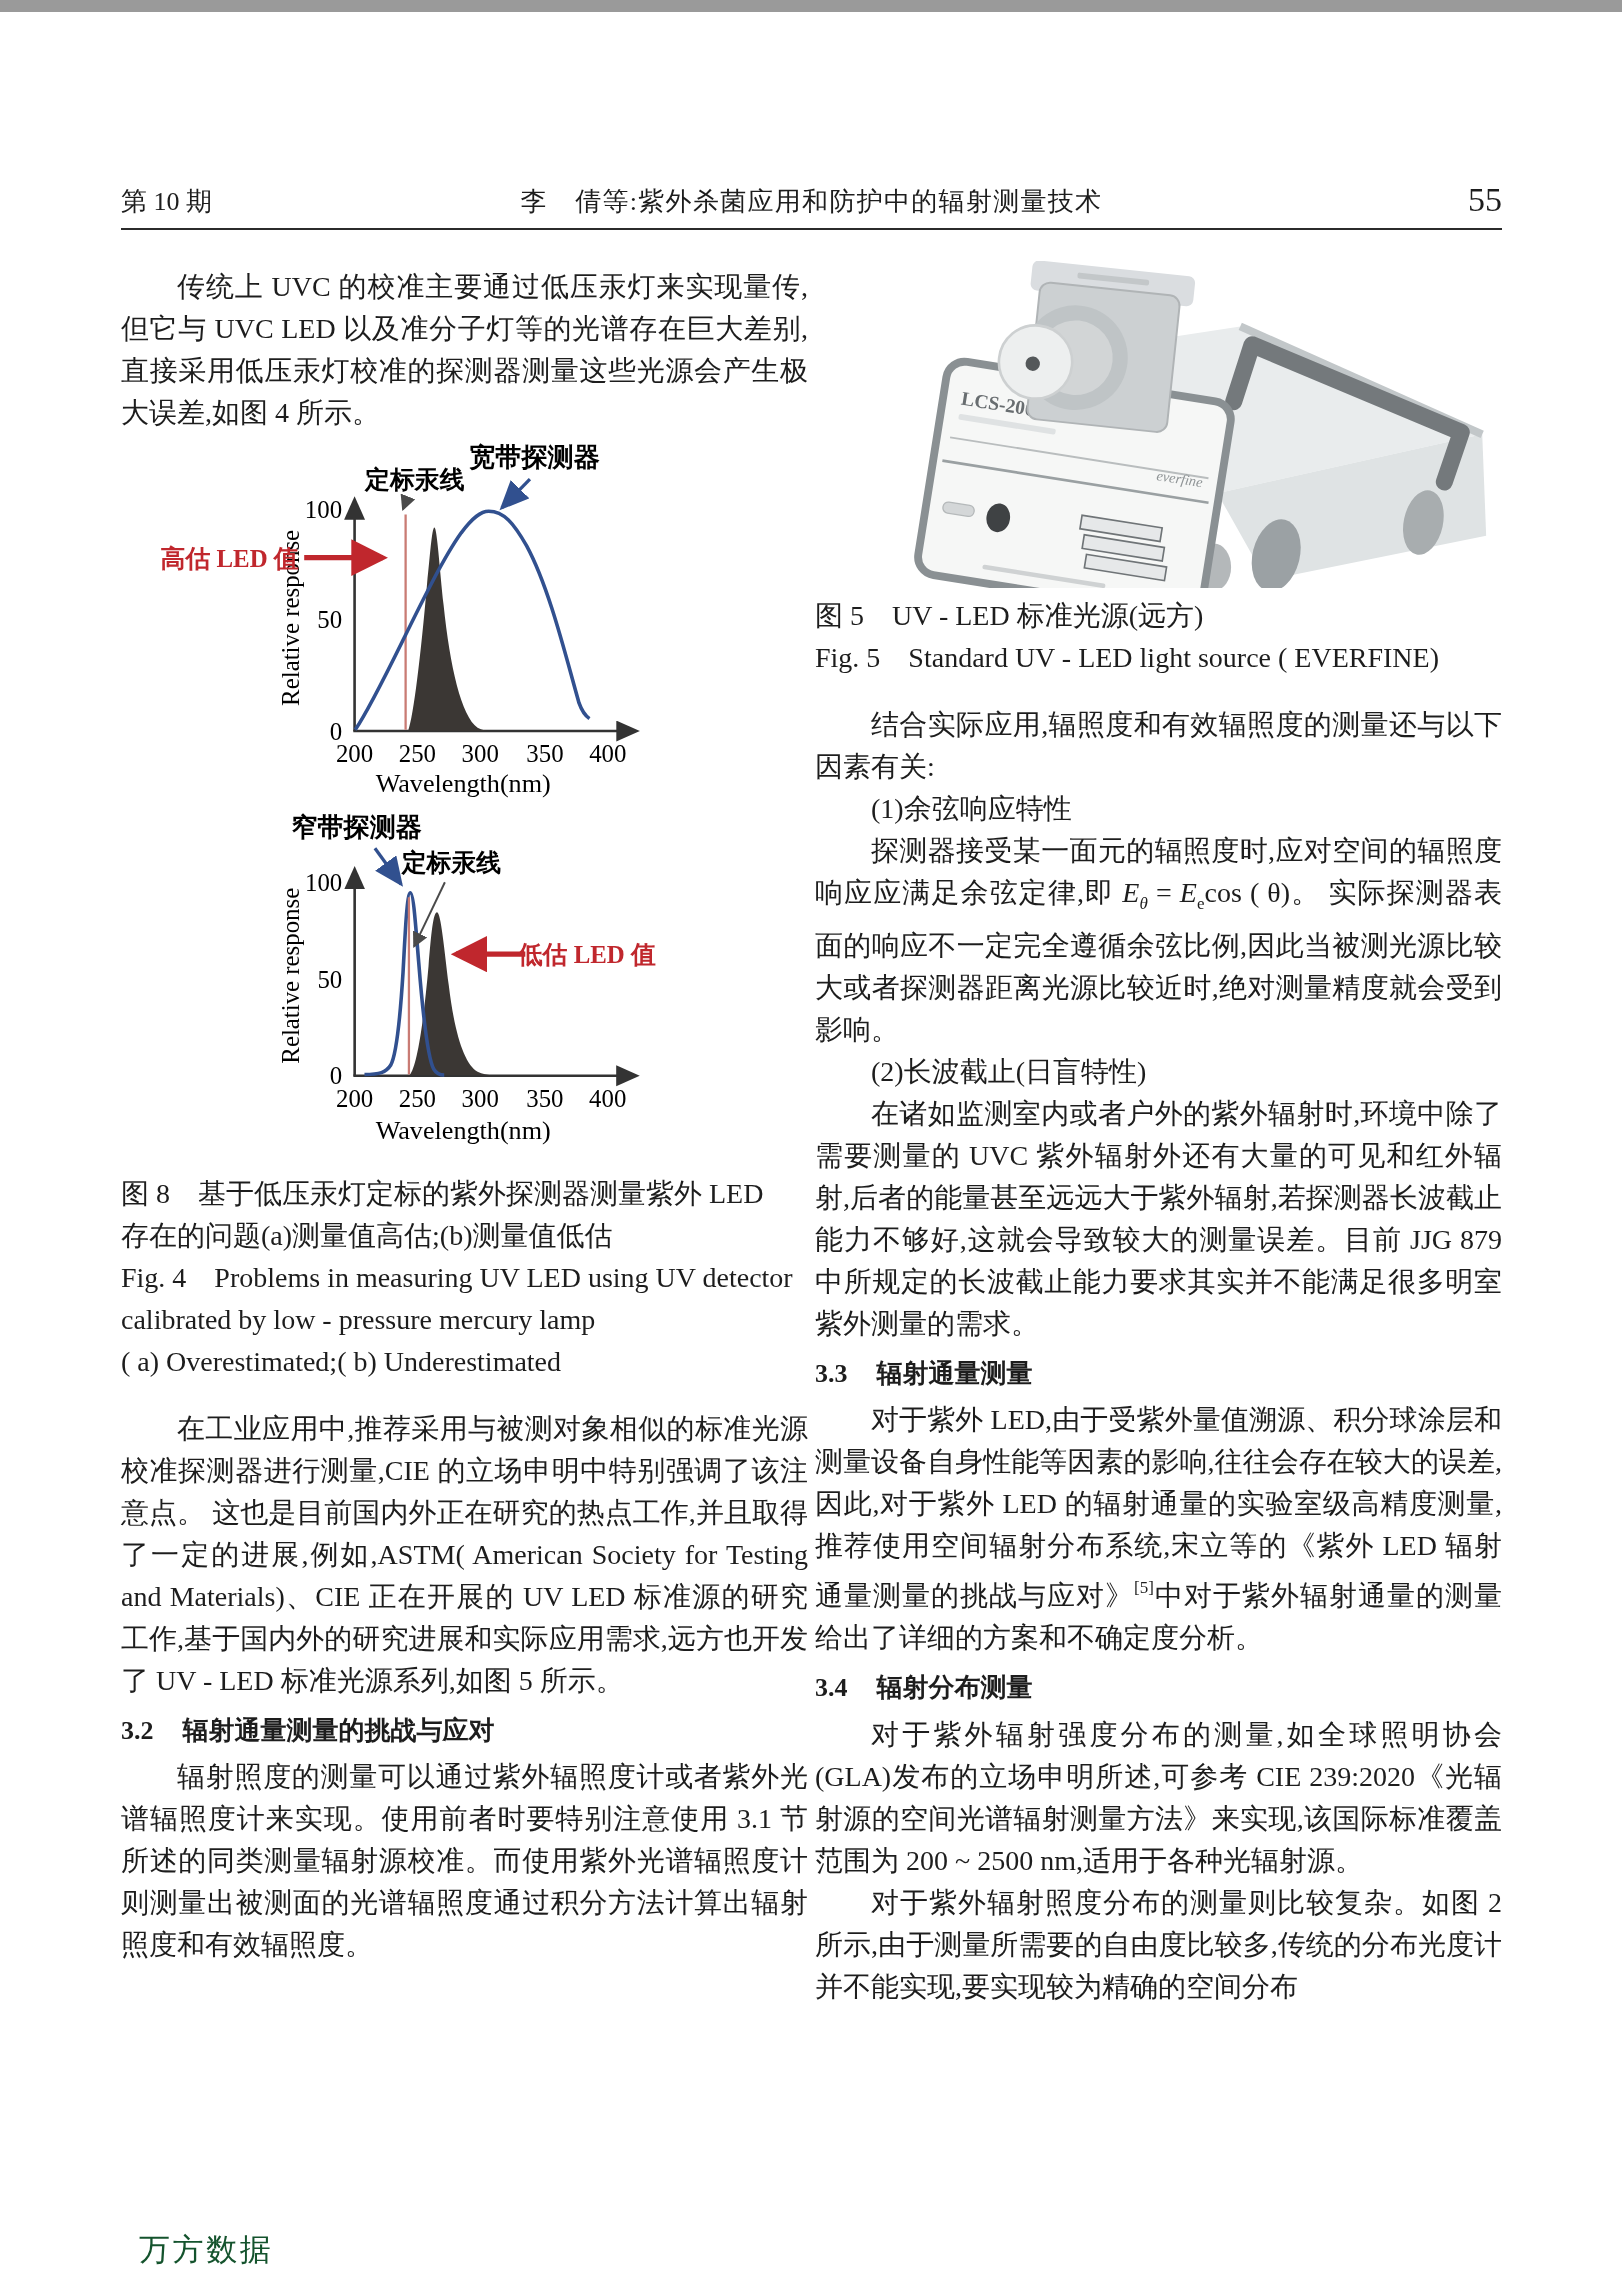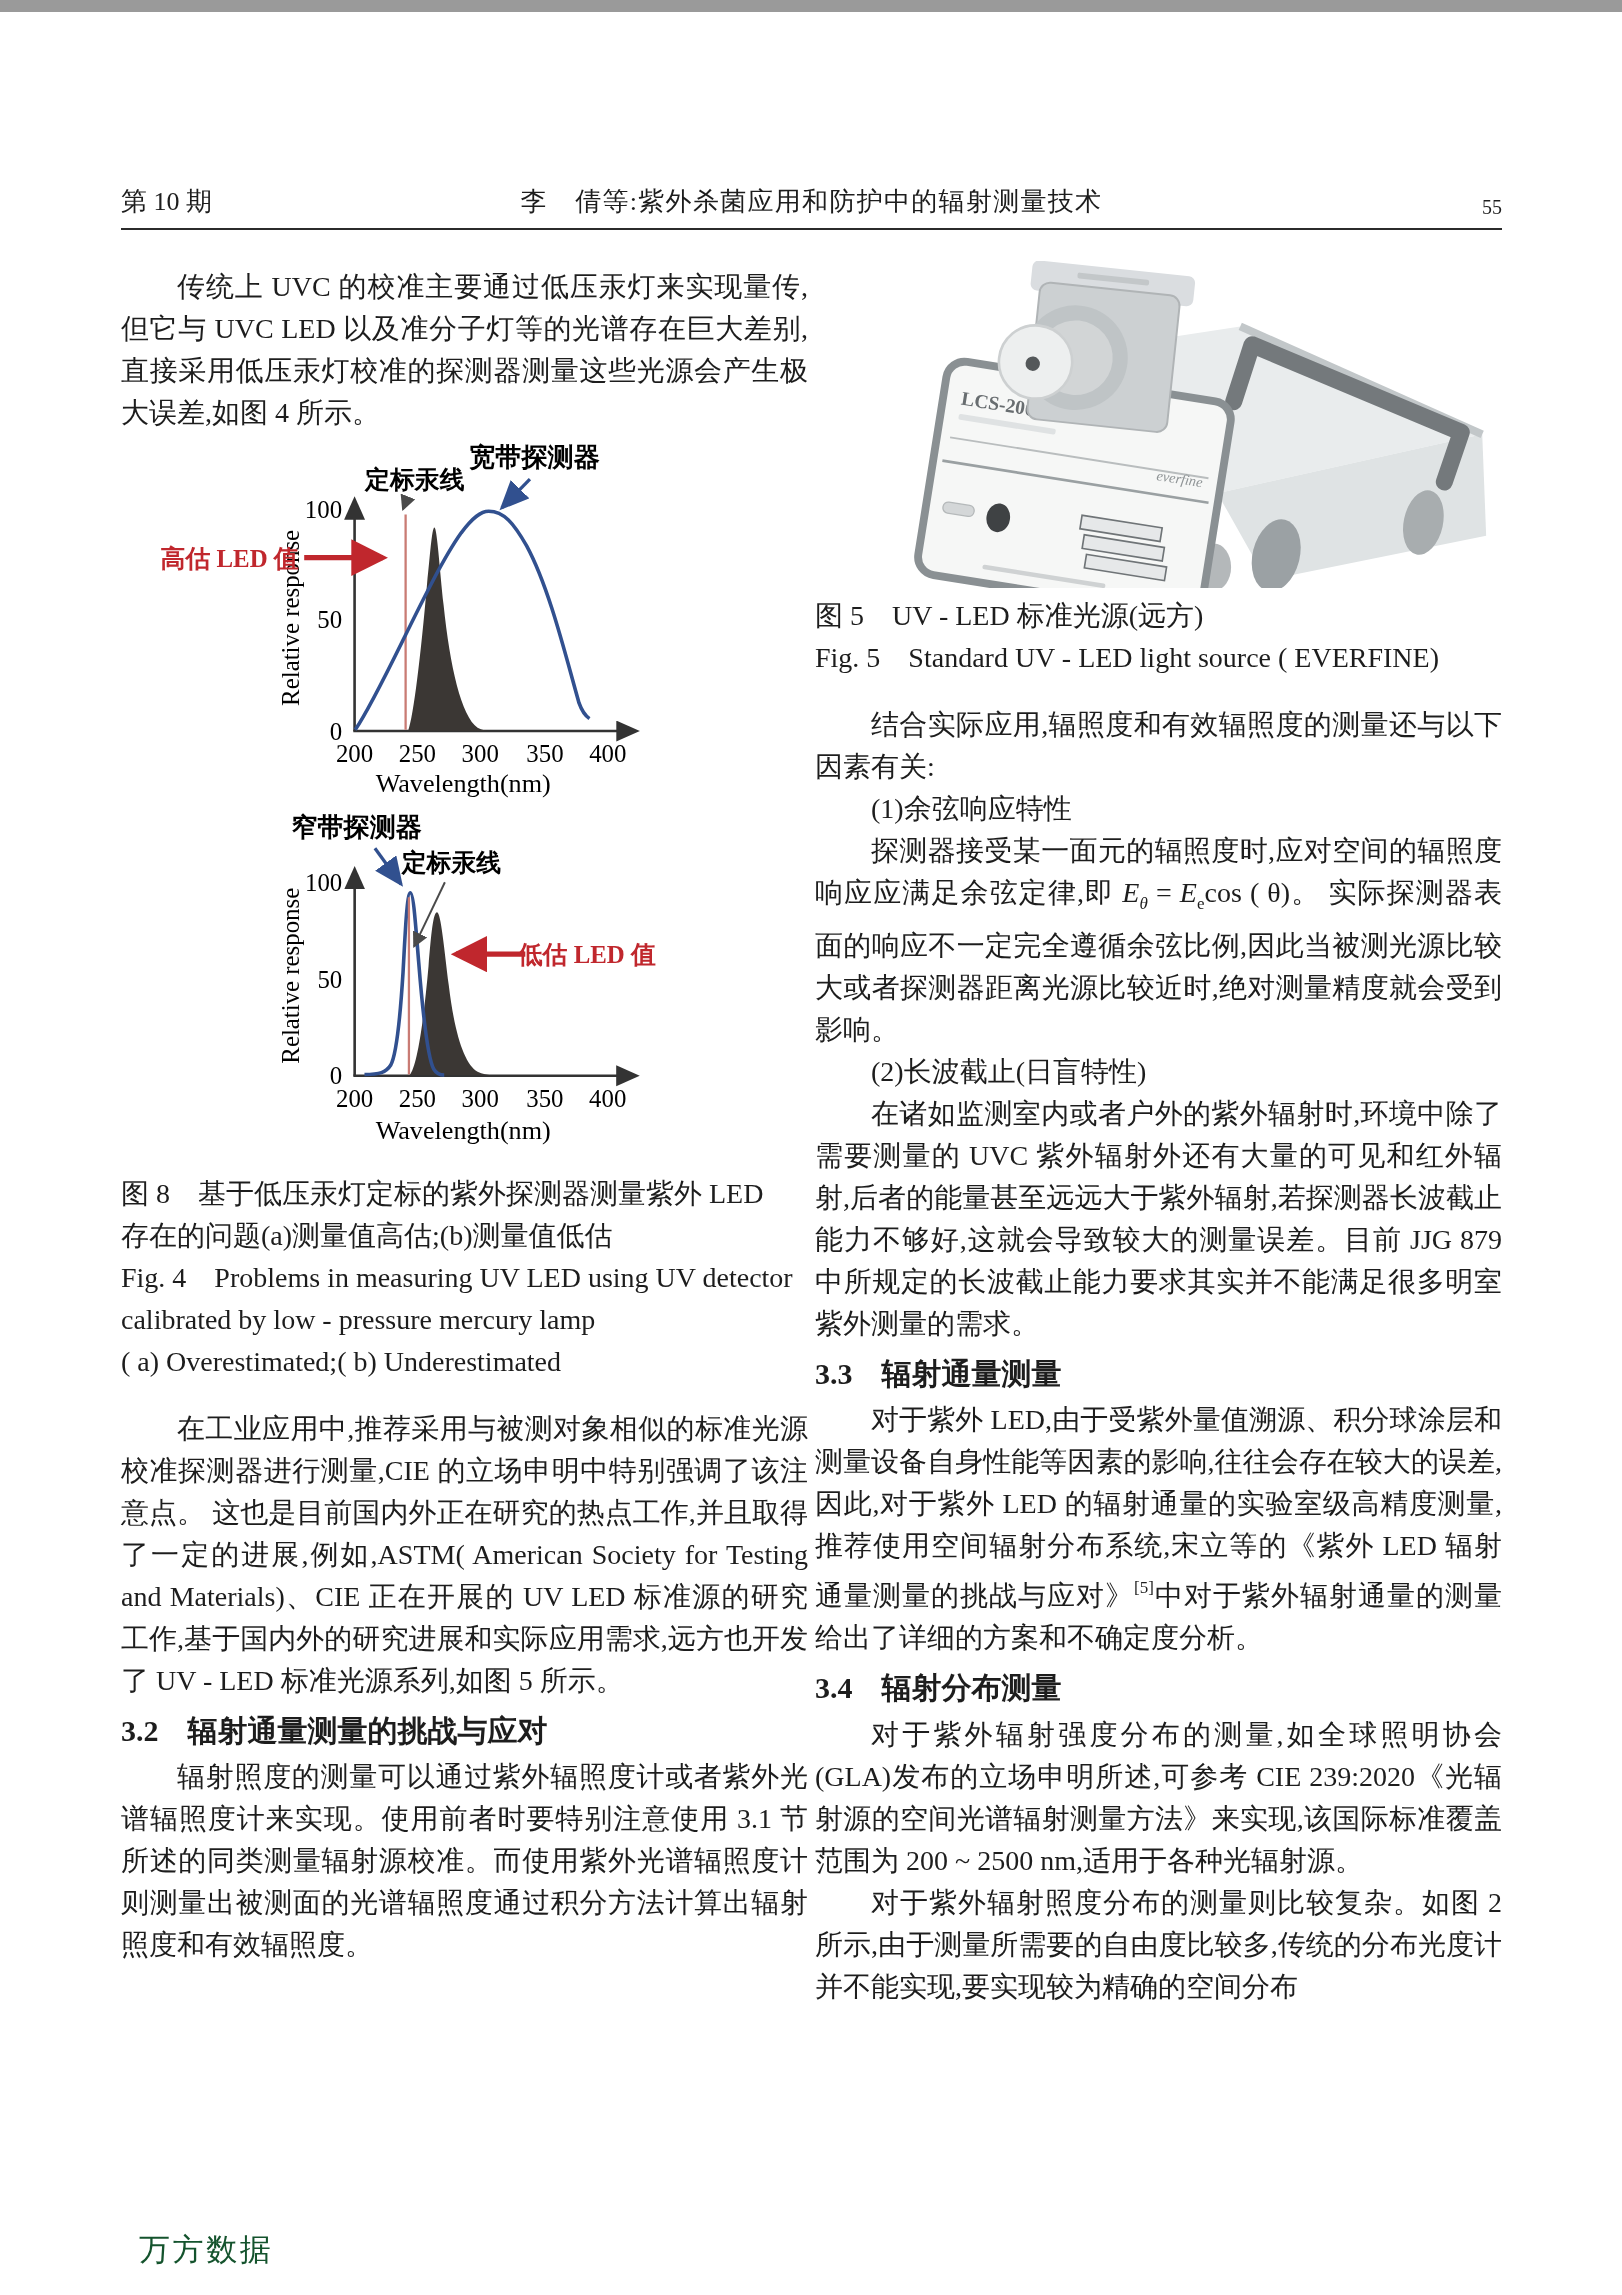--- a/index.html
+++ b/index.html
@@ -3,28 +3,28 @@
 <meta charset="utf-8">
 <style>
   html,body{margin:0;padding:0;background:#9a9a9a;}
   .page{position:relative;width:1623px;height:2295px;background:#ffffff;margin:12px auto;
         font-family:"Liberation Serif","DejaVu Serif",serif;color:#1d1d1d;overflow:hidden;}
   
   .hdr{position:absolute;left:121px;top:171px;width:1381px;height:47px;
        border-bottom:2.6px solid #2b2b2b;display:flex;align-items:flex-end;padding-bottom:9.2px;box-sizing:border-box;}
   .hdr .issue{width:216px;font-size:26px;}
   .hdr .rtitle{flex:1;text-align:center;font-size:26px;letter-spacing:1.3px;}
-  .hdr .pageno{width:216px;text-align:right;font-size:20px;}
+  .hdr .pageno{width:216px;text-align:right;font-size:34px;}
   
   .col{position:absolute;width:687px;}
   .col-left{left:121px;top:254px;}
   .col-right{left:815px;top:249px;}
   .col p{margin:0;font-size:28px;line-height:42px;text-align:justify;text-indent:2em;}
   .sec-h{margin:9.2px 0 6.5px 0;font-family:"Liberation Sans","DejaVu Sans",sans-serif;
-         font-weight:bold;font-size:30px;line-height:39px;text-indent:0;}
+         font-weight:bold;font-size:26px;line-height:39px;text-indent:0;}
   .sec-h .num{font-family:"Liberation Serif","DejaVu Serif",serif;margin-right:29px;}
   .caption{text-align:center;text-indent:0 !important;}
   .cap-zh{font-size:26px;line-height:39px;}
   .cap-en{font-size:25px;line-height:37px;}
   .figwrap{margin:0;}
   .var{font-style:italic;}
   .fsub{font-size:17px;vertical-align:-6.5px;}
   .fsub-i{font-size:17px;vertical-align:-6.5px;font-style:italic;}
   .refsup{font-size:17px;vertical-align:11.8px;}
   .watermark{position:absolute;left:139px;top:2217px;font-size:31px;color:#14532d;letter-spacing:2.6px;}

